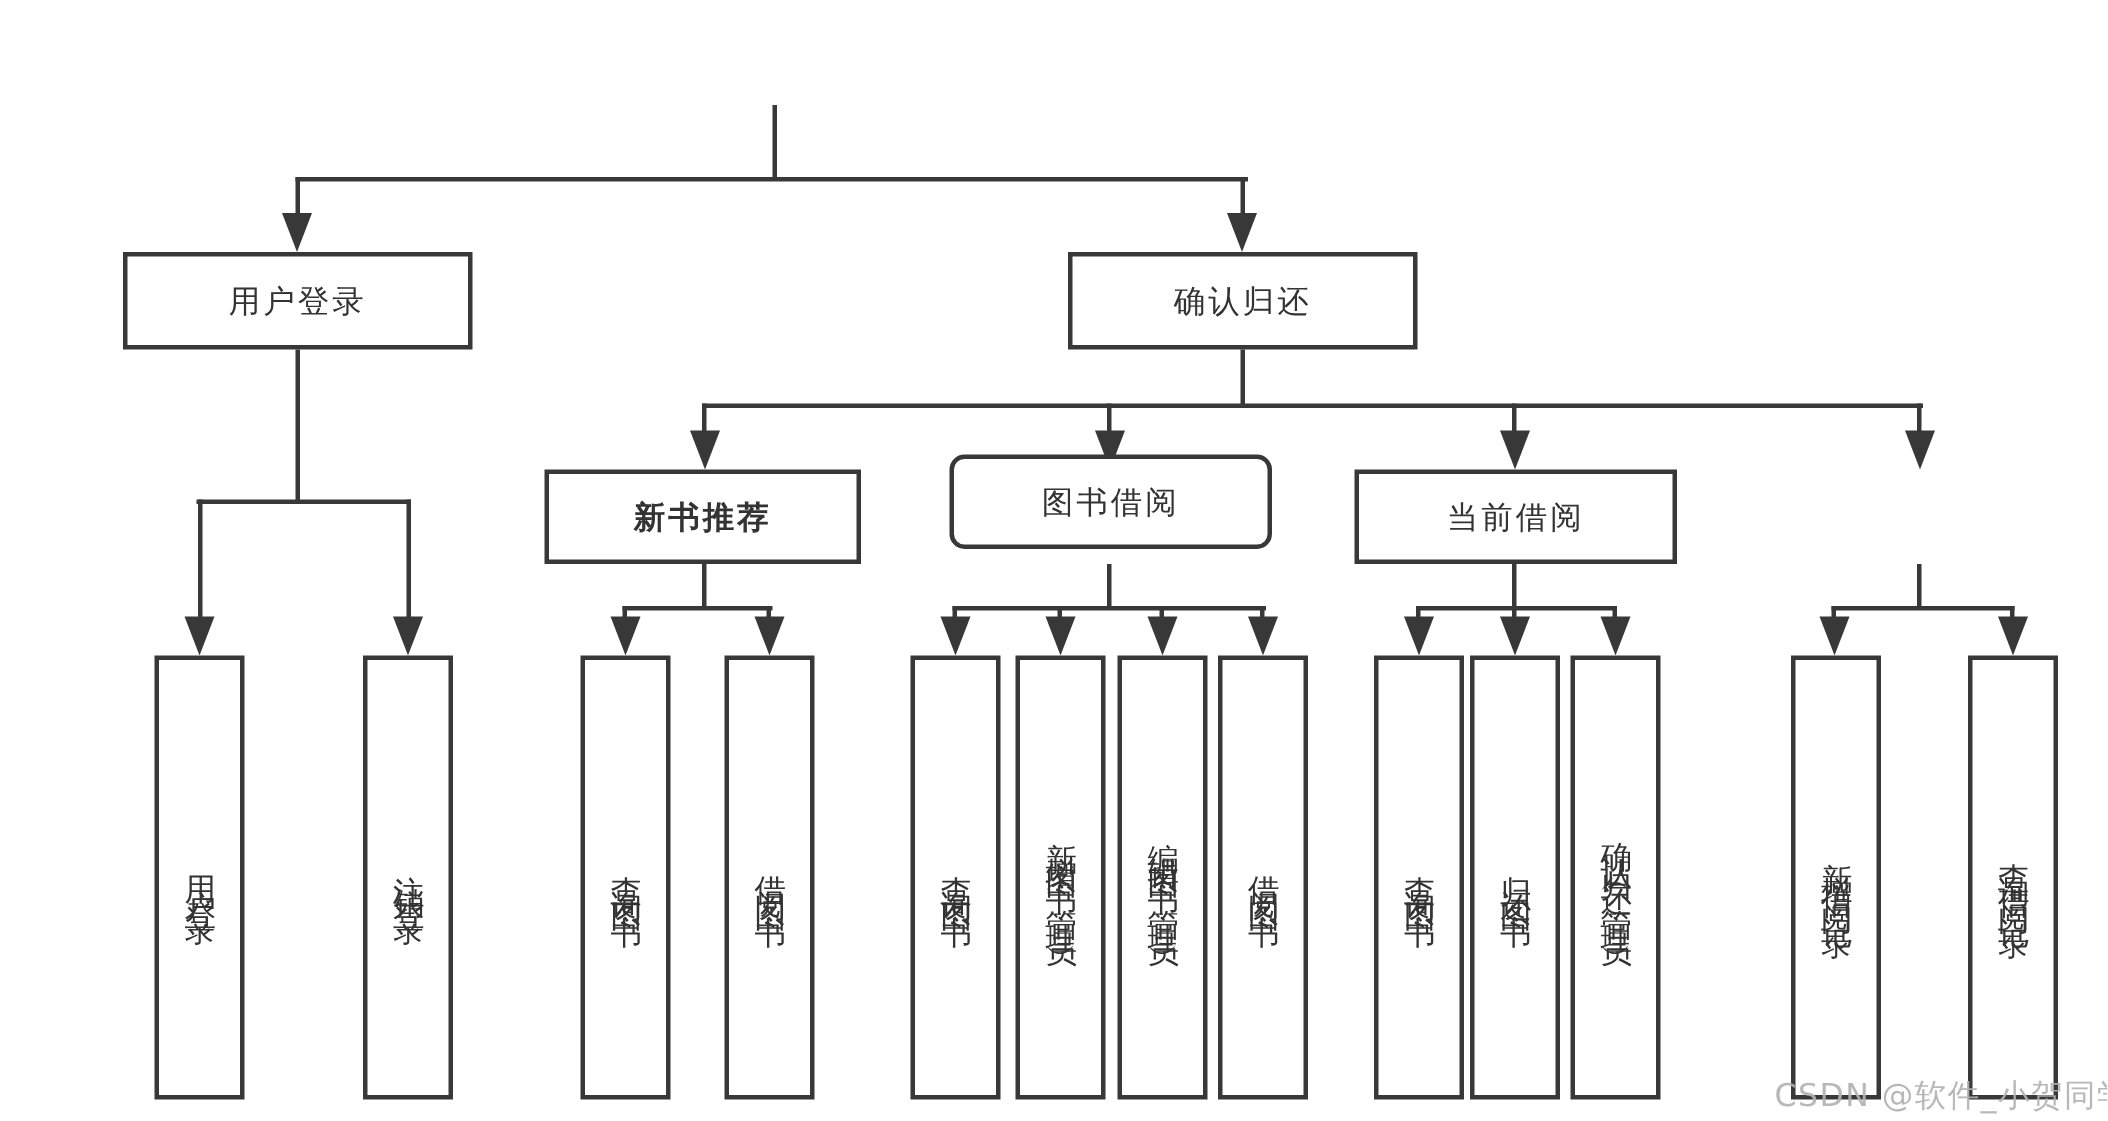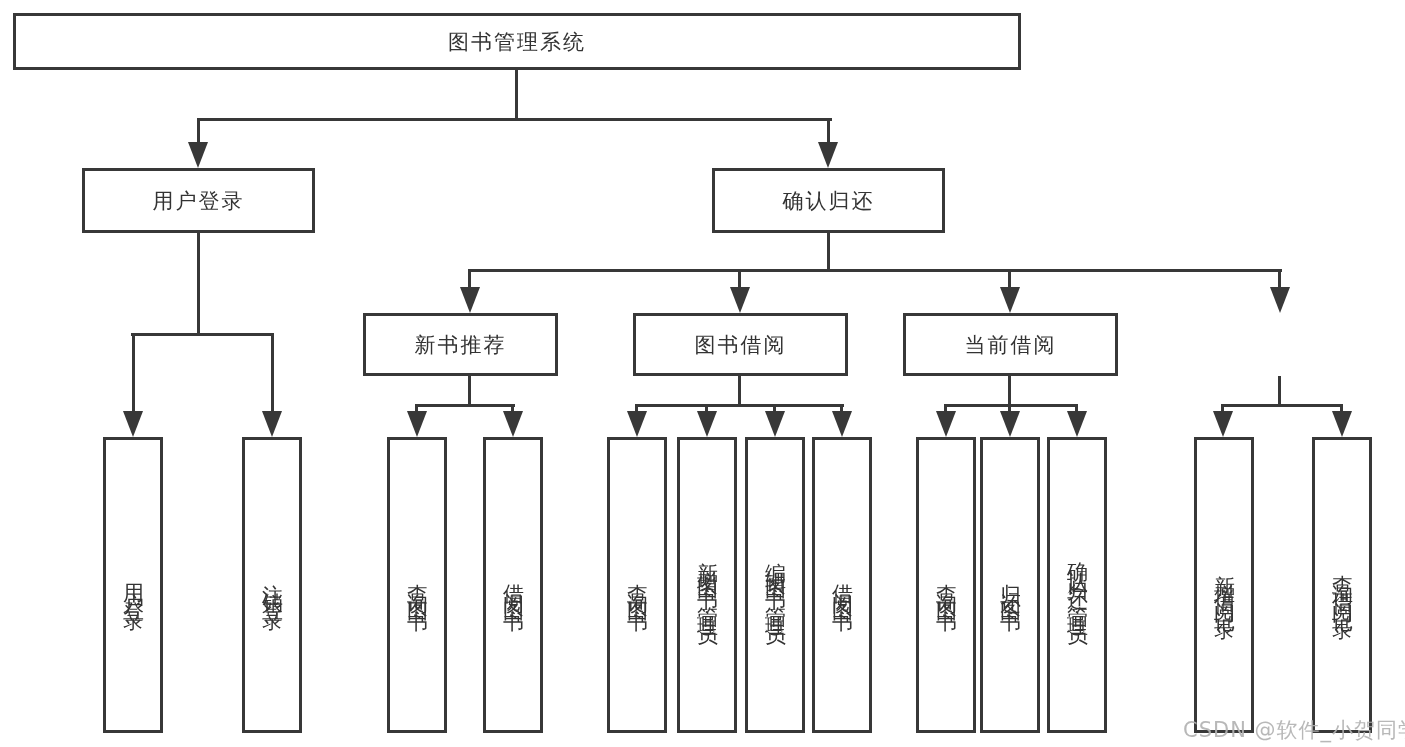--- a/index.html
+++ b/index.html
@@ -31,23 +31,20 @@
   .watermark{
     position:absolute;left:1183px;top:716px;z-index:10;
     font-size:21px;color:rgba(178,178,178,0.92);white-space:nowrap;letter-spacing:1px;
   }
 </style>
 </head>
 <body>
 
 <div id="canvas">
 
-  <div class="hbox" style="left:13px;top:13px;width:1008px;height:57px;">
-    <span class="lbl">图书管理系统</span>
-  </div>
 
   <div class="vline" style="left:515px;top:70px;height:50px;"></div>
   <div class="hline" style="left:197px;top:118px;width:635px;"></div>
   <div class="vline" style="left:197px;top:118px;height:28px;"></div>
   <div class="tri" style="left:188px;top:142px;"></div>
   <div class="vline" style="left:827px;top:118px;height:28px;"></div>
   <div class="tri" style="left:818px;top:142px;"></div>
 
   <div class="hbox" style="left:82px;top:168px;width:233px;height:65px;">
     <span class="lbl">用户登录</span>
@@ -67,24 +64,24 @@
   <div class="hline" style="left:468px;top:269px;width:814px;"></div>
   <div class="vline" style="left:468px;top:269px;height:22px;"></div>
   <div class="tri" style="left:460px;top:287px;"></div>
   <div class="vline" style="left:738px;top:269px;height:22px;"></div>
   <div class="tri" style="left:730px;top:287px;"></div>
   <div class="vline" style="left:1008px;top:269px;height:22px;"></div>
   <div class="tri" style="left:1000px;top:287px;"></div>
   <div class="vline" style="left:1278px;top:269px;height:22px;"></div>
   <div class="tri" style="left:1270px;top:287px;"></div>
 
-  <div class="hbox" style="left:363px;top:313px;width:195px;height:63px;">
+  <div class="hbox" style="left:363px;top:313px;width:211px;height:63px;font-weight:bold;">
     <span class="lbl">新书推荐</span>
   </div>
-  <div class="hbox" style="left:633px;top:313px;width:215px;height:63px;">
+  <div class="hbox" style="left:633px;top:303px;width:215px;height:63px;border-radius:10px;">
     <span class="lbl">图书借阅</span>
   </div>
   <div class="hbox" style="left:903px;top:313px;width:215px;height:63px;text-align:right;">
     <span class="lbl">当前借阅</span>
   </div>
 
   <div class="vline" style="left:468px;top:376px;height:30px;"></div>
   <div class="hline" style="left:415px;top:404px;width:100px;"></div>
   <div class="vline" style="left:415px;top:404px;height:10px;"></div>
   <div class="tri" style="left:407px;top:411px;"></div>

